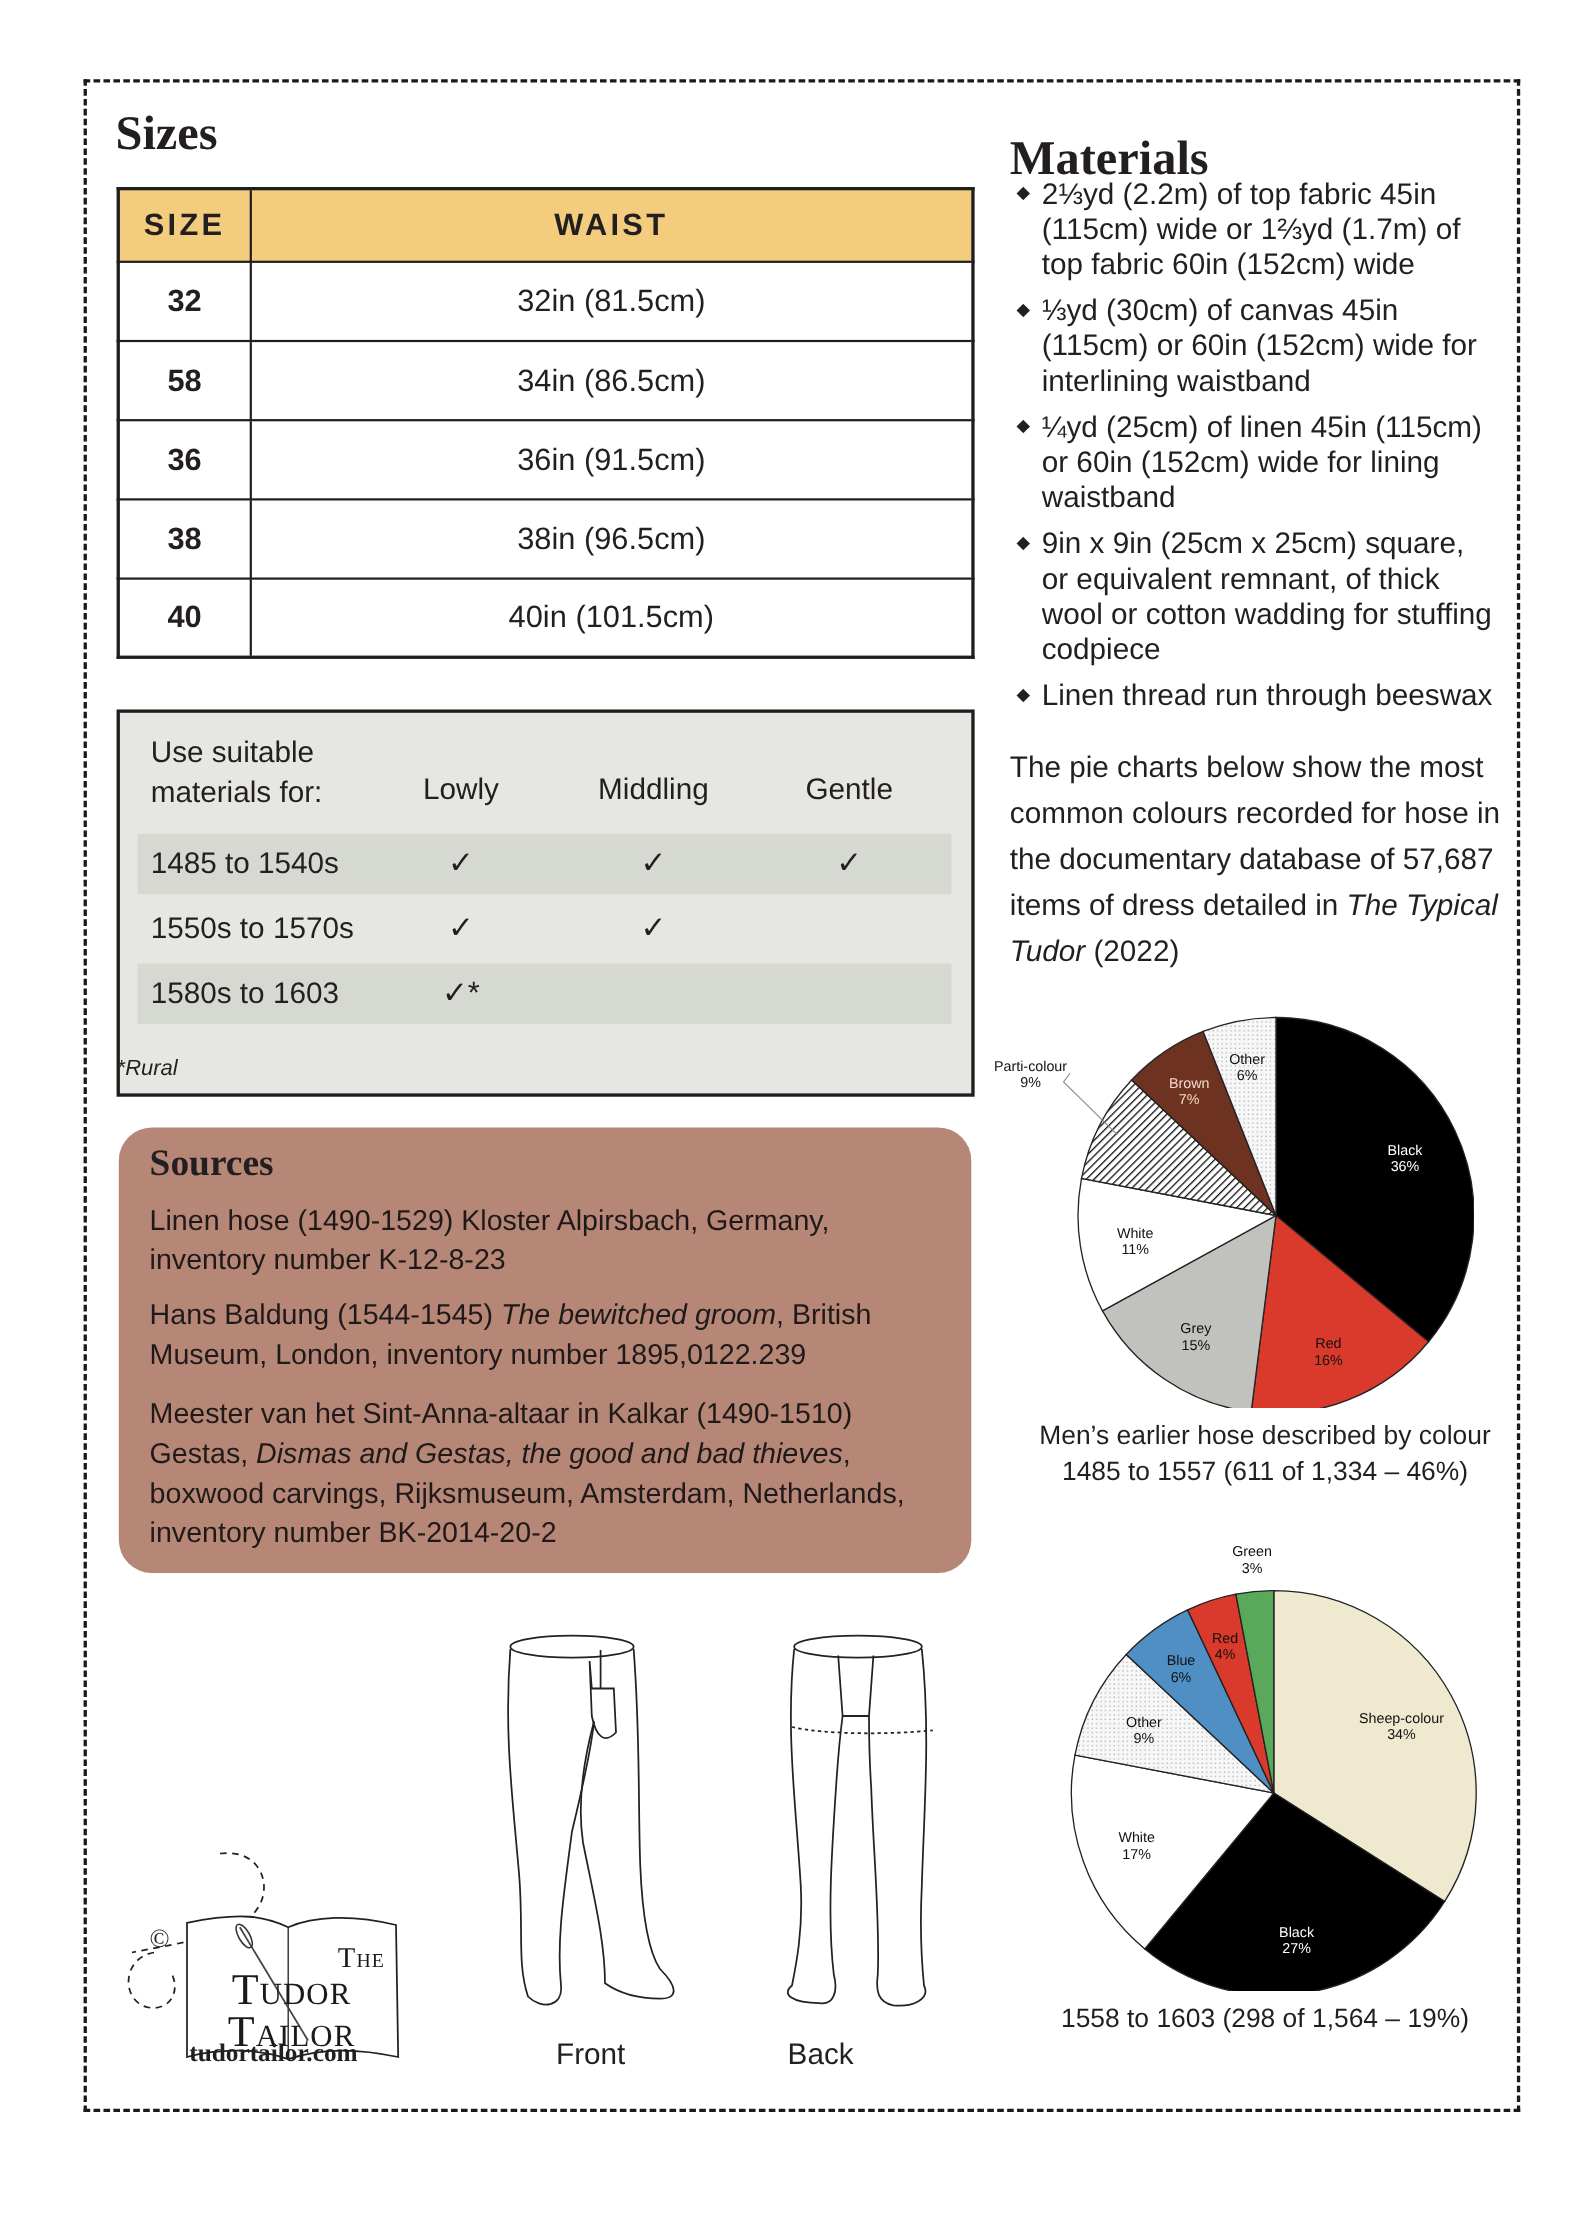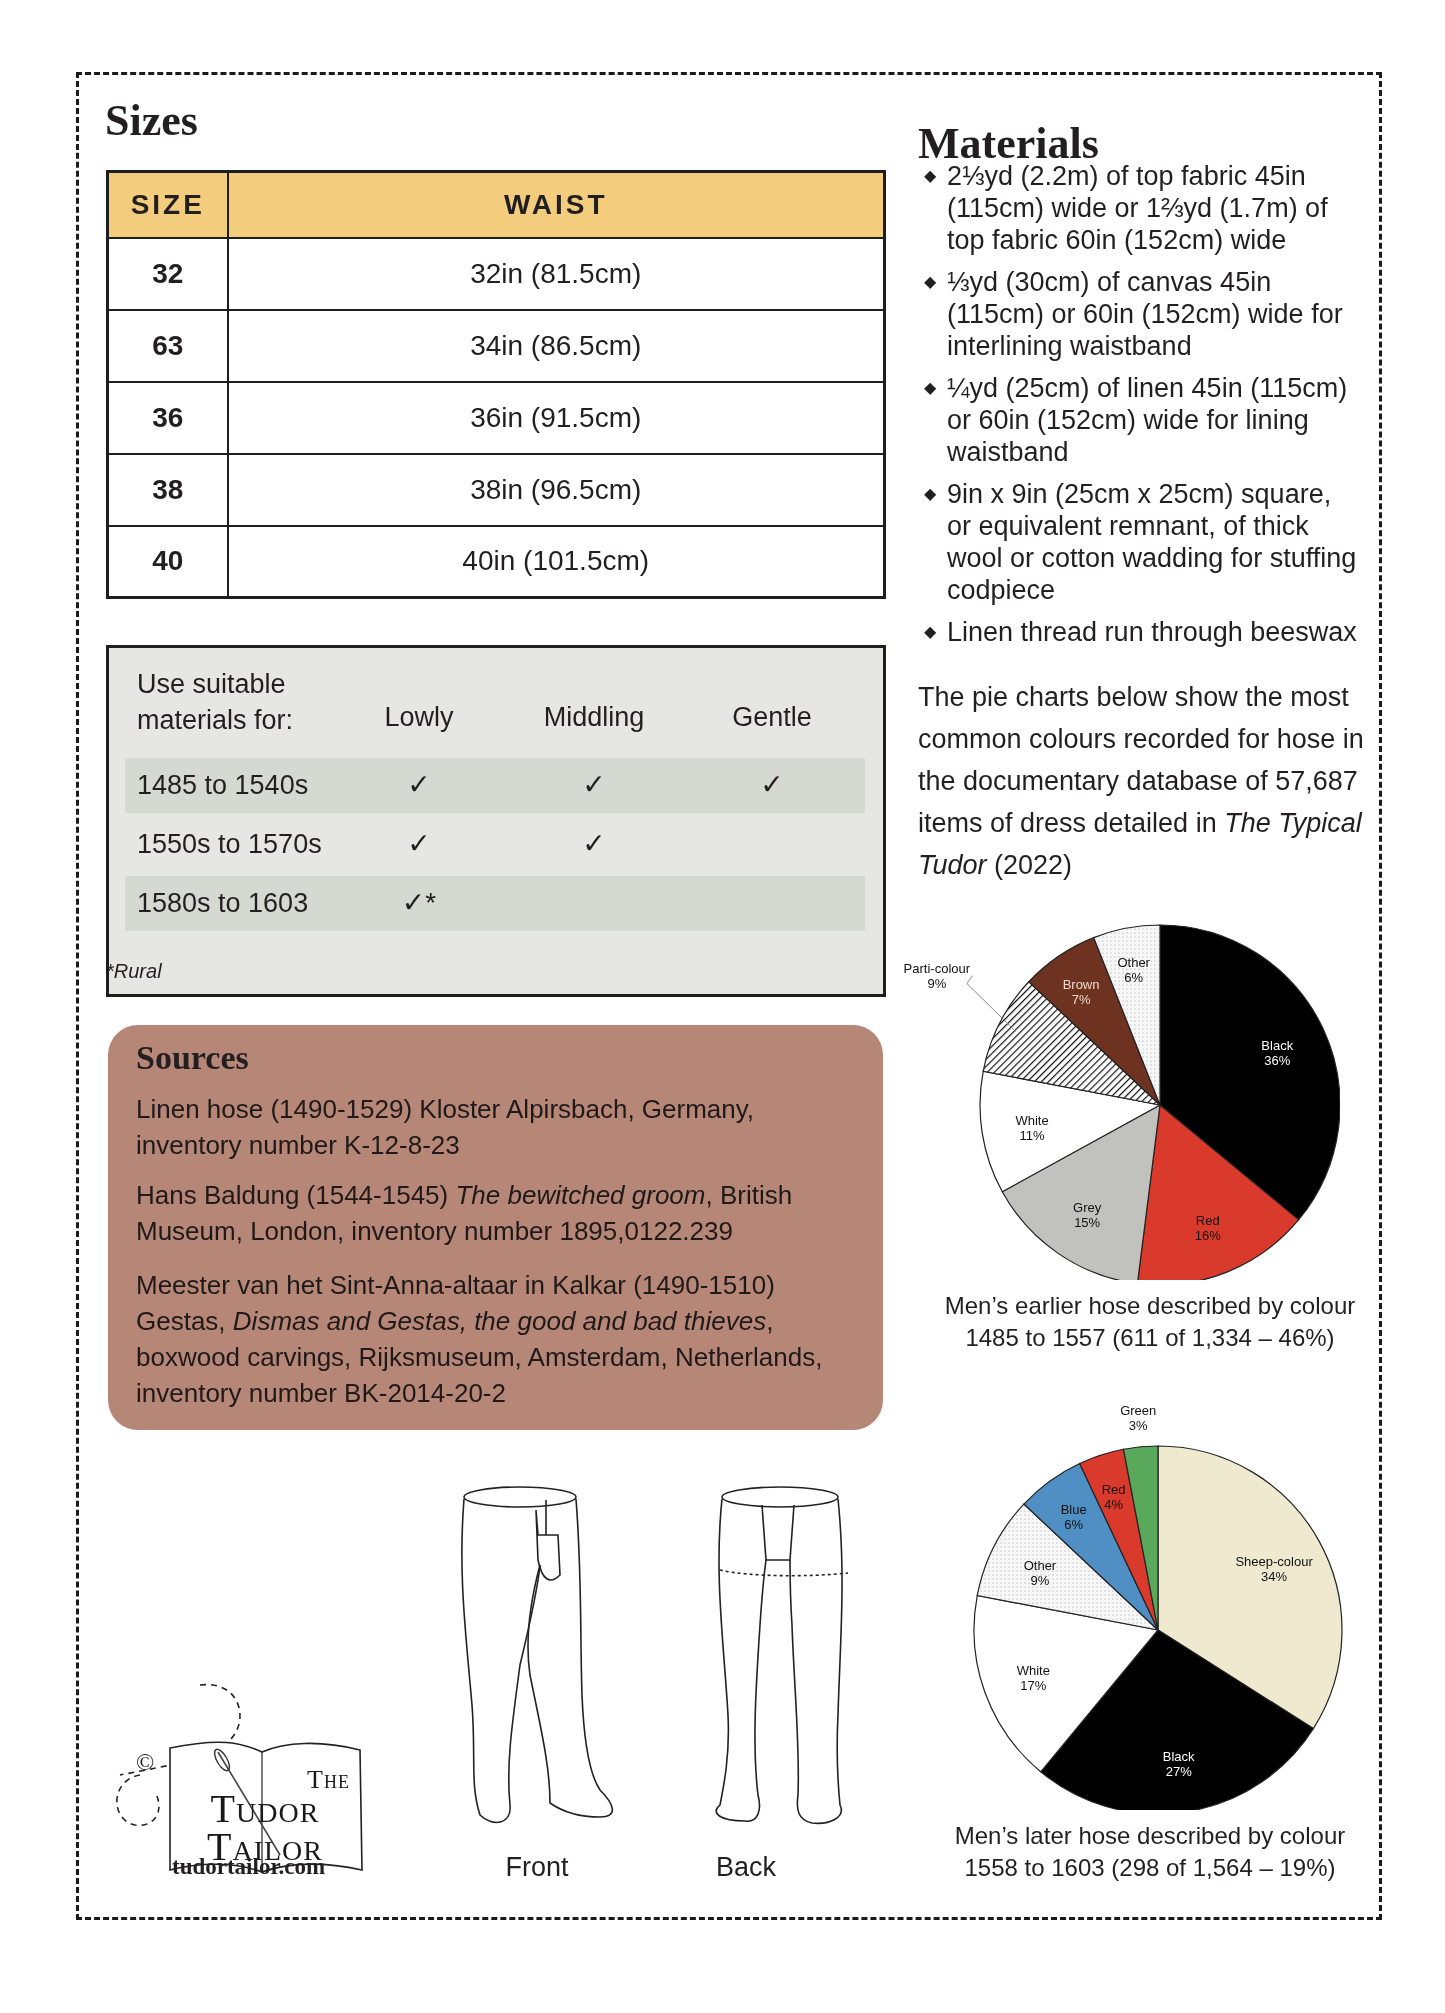--- a/index.html
+++ b/index.html
@@ -68,21 +68,21 @@
       <th class="c1">SIZE</th>
       <th class="c2">WAIST</th>
     </tr>
   </thead>
   <tbody>
     <tr>
         <td class="c1">32</td>
         <td class="c2">32in (81.5cm)</td>
       </tr>
     <tr>
-        <td class="c1">63</td>
+        <td class="c1">58</td>
         <td class="c2">34in (86.5cm)</td>
       </tr>
     <tr>
         <td class="c1">36</td>
         <td class="c2">36in (91.5cm)</td>
       </tr>
     <tr>
         <td class="c1">38</td>
         <td class="c2">38in (96.5cm)</td>
       </tr>
@@ -242,15 +242,14 @@
     <text x="133.64106059098432" y="123.88988096730748" text-anchor="middle" font-size="13" fill="#111111" font-family="Liberation Sans, sans-serif">Blue</text>
     <text x="133.64106059098432" y="138.88988096730748" text-anchor="middle" font-size="13" fill="#111111" font-family="Liberation Sans, sans-serif">6%</text>
     <path d="M218,240 L139.65661035202672,73.51182234625236 A184,184 0 0 1 183.52183811622683,59.259145865921255 Z" fill="#d93a2b" stroke="#222" stroke-width="1.2"></path>
     <text x="173.64988096730764" y="103.50436878131953" text-anchor="middle" font-size="13" fill="#111111" font-family="Liberation Sans, sans-serif">Red</text>
     <text x="173.64988096730764" y="118.50436878131953" text-anchor="middle" font-size="13" fill="#111111" font-family="Liberation Sans, sans-serif">4%</text>
     <path d="M218,240 L183.52183811622683,59.259145865921255 A184,184 0 0 1 218.00000000000014,56 Z" fill="#5aa95a" stroke="#222" stroke-width="1.2"></path>
     <text x="198.23725420311206" y="24.931987433353214" text-anchor="middle" font-size="13" fill="#111" font-family="Liberation Sans, sans-serif">Green</text>
     <text x="198.23725420311206" y="39.931987433353214" text-anchor="middle" font-size="13" fill="#111" font-family="Liberation Sans, sans-serif">3%</text>
   </svg>
 <div class="caption" style="top:1820px">
-  <div>Men’s later hose described by colour</div>
   <div>1558 to 1603 (298 of 1,564 – 19%)</div>
 </div>
 
 </body></html>

